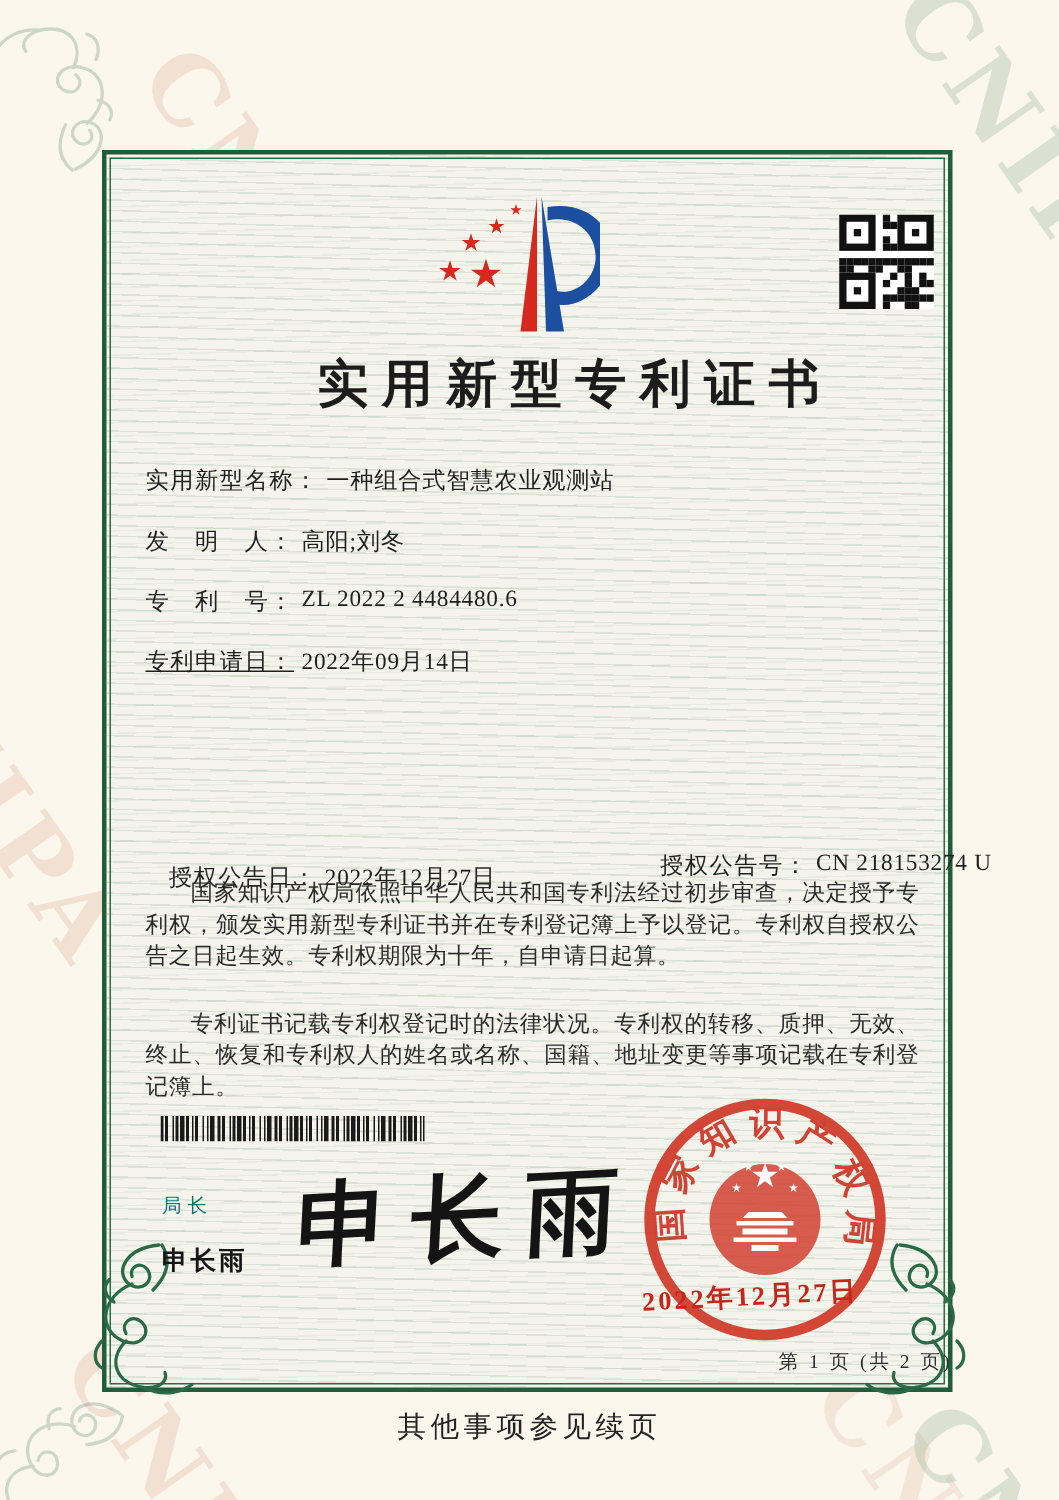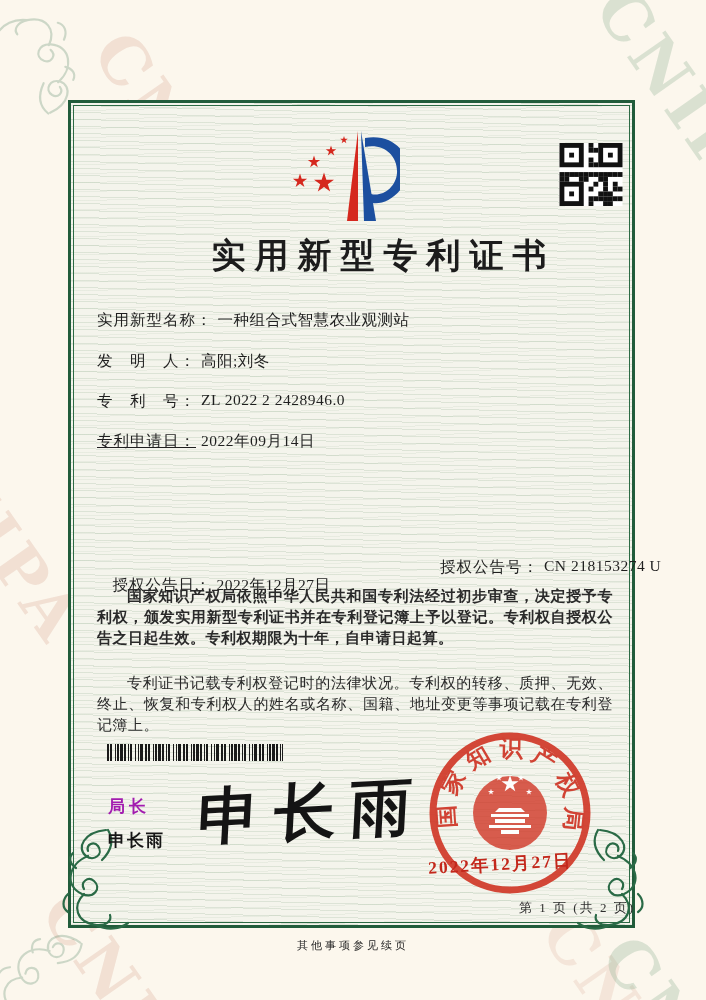--- a/index.html
+++ b/index.html
@@ -50,45 +50,45 @@
   .title{
     position:absolute;left:68px;top:233px;width:567px;text-align:center;
     font-size:34px;font-weight:700;letter-spacing:9px;color:#1c1c1c;margin-left:32px;
   }
   
   .row{position:absolute;left:97px;font-size:15.5px;color:#1f1f1f;white-space:pre;}
   .row .lbl{white-space:pre;letter-spacing:1px;}
   .row .val{margin-left:5px;letter-spacing:0.5px;white-space:pre-wrap;display:inline-block;vertical-align:top;max-width:420px;}
   .r0{top:310px;} .r1{top:351px;} .r2{top:391px;} .r3{top:431px;text-decoration:underline;}
   .r4{top:471px;} .r5{top:511px;} .r6{top:557px;}
-  .r6b{position:absolute;left:343px;top:0;}
+  .r6b{position:absolute;left:343px;top:10px;}
   
   .para{
     position:absolute;left:97px;width:516px;font-size:15px;line-height:20.8px;
     color:#2a2a2a;text-indent:2em;text-align:justify;letter-spacing:0.5px;
   }
-  .p1{top:586px;font-weight:bold;} .p2{top:649px;margin-top:24px;}
+  .p1{top:586px;} .p2{top:649px;margin-top:24px;}
   
   .barcode{position:absolute;left:107px;top:744px;width:176px;height:17px;}
   
-  .sig-title{position:absolute;left:108px;top:795px;font-size:17px;font-weight:700;color:#a21caf;letter-spacing:4px;font-family:"Liberation Sans","DejaVu Sans",sans-serif;}
+  .sig-title{position:absolute;left:108px;top:795px;font-size:13px;font-weight:400;color:#0f766e;letter-spacing:4px;font-family:"Liberation Sans","DejaVu Sans",sans-serif;}
   .sig-name{position:absolute;left:108px;top:829px;font-size:17px;font-weight:700;color:#161616;letter-spacing:2px;font-family:"Liberation Sans","DejaVu Sans",sans-serif;}
   .sig-script{
     position:absolute;left:198px;top:770px;font-size:62px;font-weight:700;color:#141414;
     letter-spacing:14px;transform:rotate(-3deg) skewX(-6deg);white-space:nowrap;
   }
   
   .seal{position:absolute;left:424px;top:727px;width:172px;height:172px;opacity:0.93;}
   .seal-date{
     position:absolute;left:428px;top:852px;font-size:17.5px;font-weight:700;
     color:#c3271b;letter-spacing:2px;transform:rotate(-3deg);white-space:nowrap;
   }
   
   .page-no{position:absolute;left:68px;top:899px;width:567px;text-align:right;font-size:13px;letter-spacing:2px;color:#2e2e2e;}
-  .cont-note{position:absolute;left:0;top:938px;width:706px;text-align:center;font-size:11px;letter-spacing:3px;color:#242424;}
+  .cont-note{position:absolute;left:0;top:938px;width:706px;text-align:center;font-size:19px;letter-spacing:3px;color:#242424;}
 </style>
 </head>
 <body>
 
 <svg width="0" height="0" style="position:absolute" aria-hidden="true">
   <defs>
     <path id="star5" d="M0,-1 L0.225,-0.309 L0.951,-0.309 L0.363,0.118 L0.588,0.809 L0,0.382 L-0.588,0.809 L-0.363,0.118 L-0.951,-0.309 L-0.225,-0.309 Z"></path>
     <g id="flourish-art" fill="none" stroke="#2a6a46" stroke-width="2.2" stroke-linecap="round">
       <path d="M60,6 C38,8 30,24 40,32 C48,38 58,30 52,22 C48,17 40,20 42,27"></path>
       <path d="M62,6 C68,16 66,26 56,36"></path>
@@ -192,21 +192,21 @@
       <rect x="12" y="11" width="1" height="1" fill="#111"></rect>
       <rect x="6" y="12" width="1" height="1" fill="#111"></rect>
       <rect x="9" y="12" width="1" height="1" fill="#111"></rect>
       <rect x="10" y="12" width="1" height="1" fill="#111"></rect>
     </svg>
 
   <div class="title">实用新型专利证书</div>
 
   <div class="row r0"><span class="lbl">实用新型名称：</span><span class="val">一种组合式智慧农业观测站</span></div>
   <div class="row r1"><span class="lbl">发　明　人：</span><span class="val">高阳;刘冬</span></div>
-  <div class="row r2"><span class="lbl">专　利　号：</span><span class="val">ZL 2022 2 2428946.0</span></div>
+  <div class="row r2"><span class="lbl">专　利　号：</span><span class="val">ZL 2022 2 4484480.6</span></div>
   <div class="row r3"><span class="lbl">专利申请日：</span><span class="val">2022年09月14日</span></div>
   <div class="row r6">
     <span class="lbl">授权公告日：</span><span class="val">2022年12月27日</span>
     <span class="r6b"><span class="lbl">授权公告号：</span><span class="val">CN 218153274 U</span></span>
   </div>
 
   <div class="para p1">国家知识产权局依照中华人民共和国专利法经过初步审查，决定授予专利权，颁发实用新型专利证书并在专利登记簿上予以登记。专利权自授权公告之日起生效。专利权期限为十年，自申请日起算。</div>
   <div class="para p2">专利证书记载专利权登记时的法律状况。专利权的转移、质押、无效、终止、恢复和专利权人的姓名或名称、国籍、地址变更等事项记载在专利登记簿上。</div>
 
   <svg class="barcode" id="barcode-svg" viewBox="0 0 176 17" preserveAspectRatio="none">

